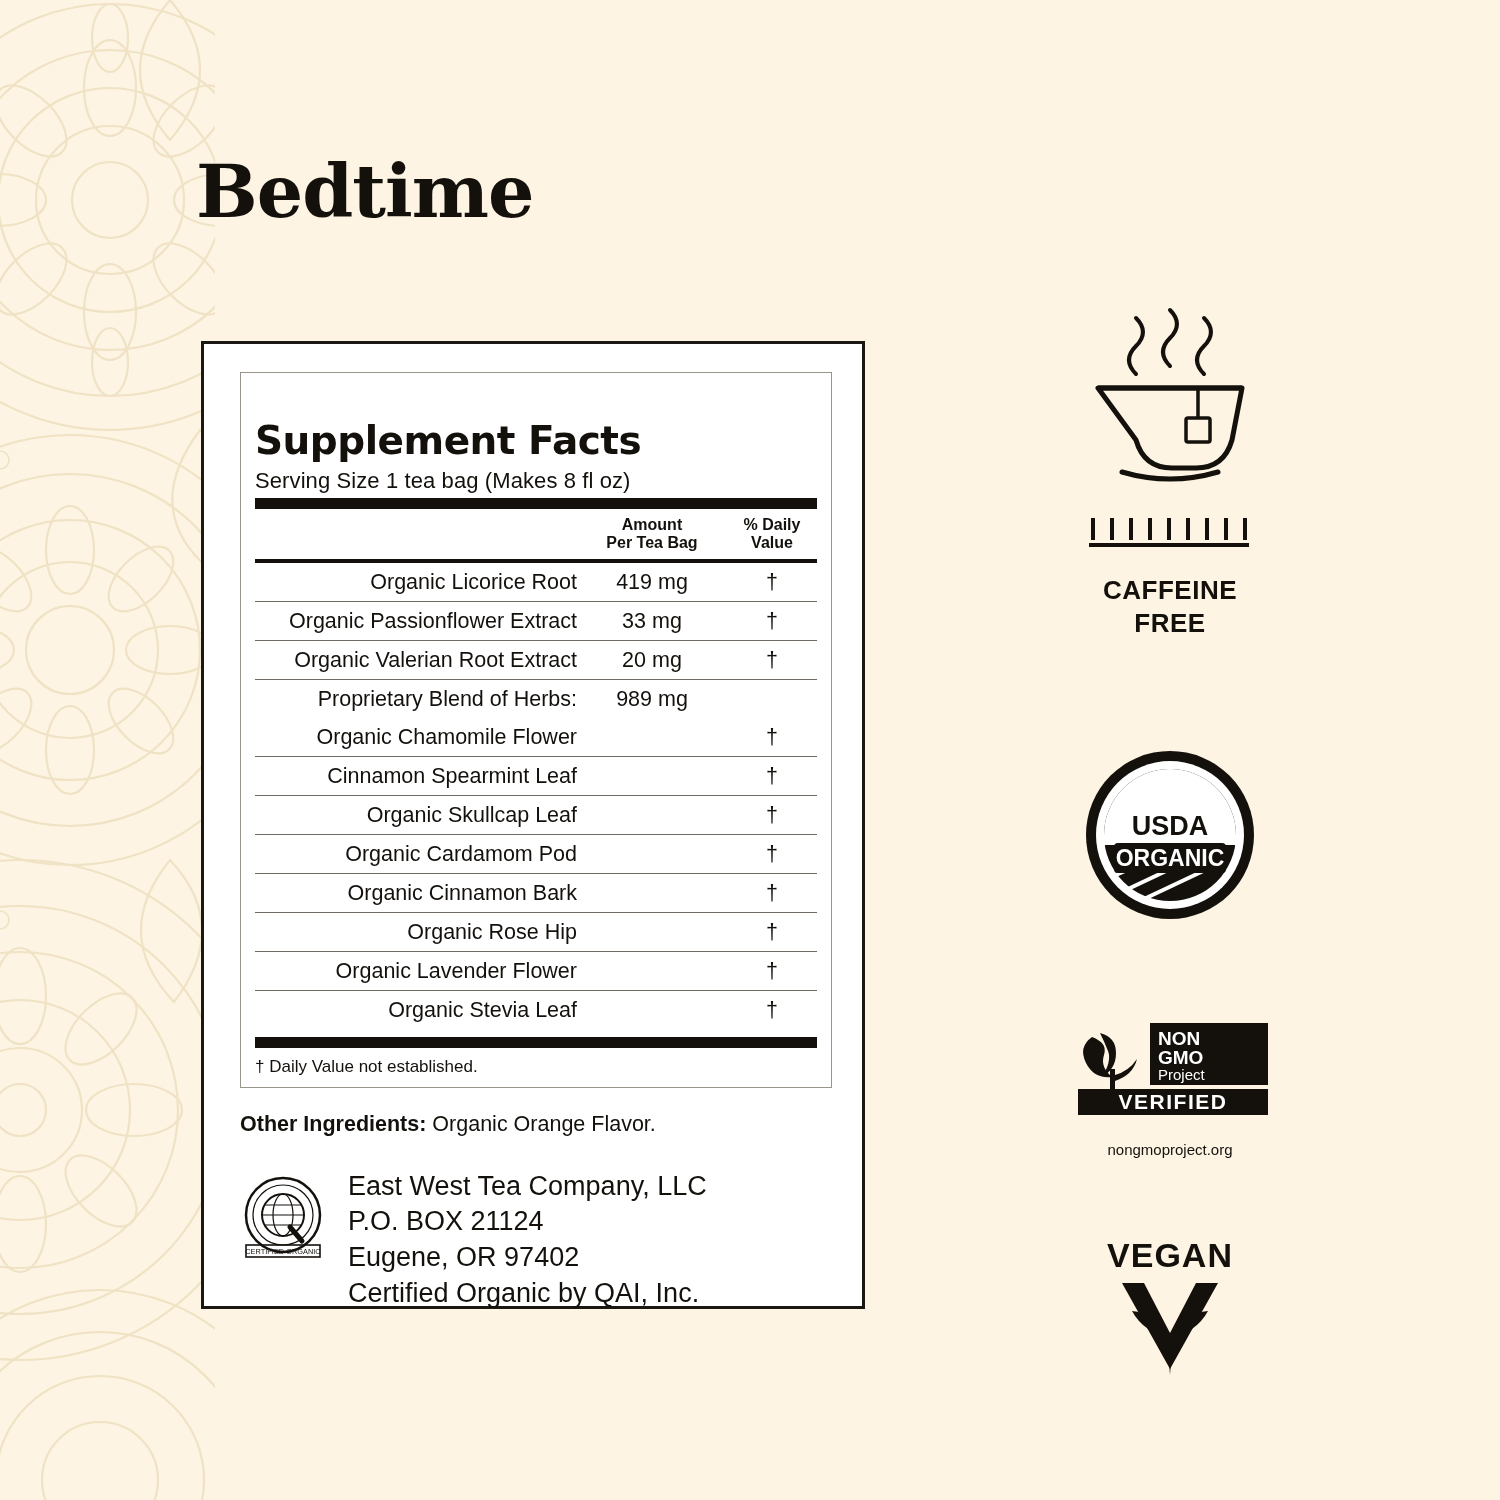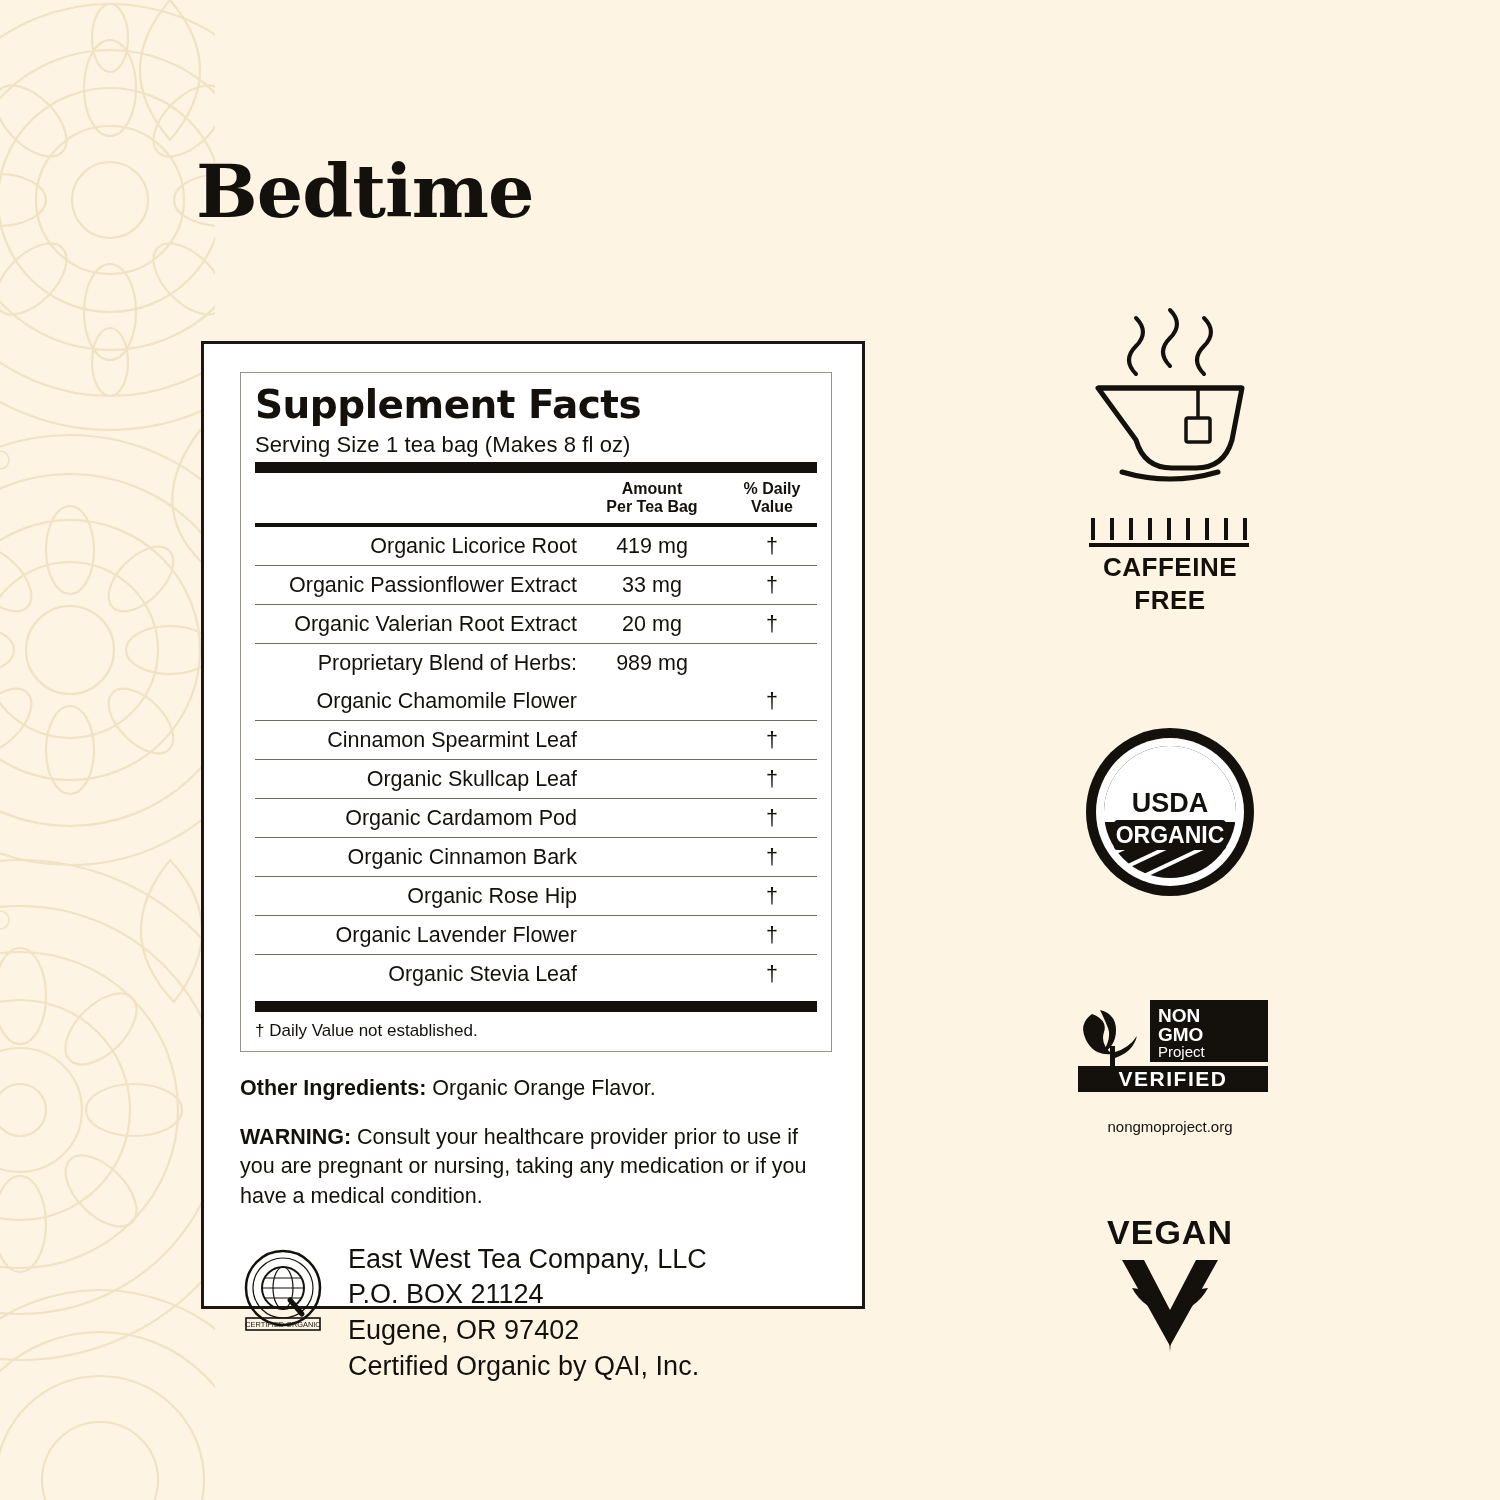--- a/index.html
+++ b/index.html
@@ -59,20 +59,21 @@
     box-sizing: border-box;
     padding: 12px 14px 10px 14px;
   }
   .sf-title {
     font-family: "DejaVu Sans", sans-serif;
     font-size: 39px;
     font-weight: 700;
     color: #14110d;
     letter-spacing: -0.5px;
     line-height: 1.05;
+    margin-top: 36px;
   }
   .sf-serving {
     font-size: 22px;
     color: #14110d;
     margin-top: 6px;
     margin-bottom: 4px;
     letter-spacing: 0.1px;
   }
   .rule-thick { height: 11px; background: #14110d; }
   .rule-med   { height: 4px;  background: #14110d; }
@@ -140,21 +141,21 @@
     width: 300px;
     text-align: center;
   }
   .badge { margin-bottom: 0; }
   .caffeine-label {
     font-size: 26px;
     font-weight: 700;
     color: #14110d;
     letter-spacing: 0.5px;
     line-height: 1.25;
-    margin-top: 3px;
+    margin-top: 26px;
   }
   .badge-usda { margin-top: 108px; }
   .badge-nongmo { margin-top: 92px; }
   .badge-vegan { margin-top: 78px; }
   .vegan-word {
     font-size: 34px;
     font-weight: 700;
     letter-spacing: 1px;
     color: #14110d;
   }
@@ -342,24 +343,20 @@
 
       <div class="rule-thick" style="margin-top:8px;"></div>
       <div class="footnote">† Daily Value not established.</div>
     </div>
 
     <div class="other-ing">
       <span class="bold">Other Ingredients:</span>
       <span>Organic Orange Flavor.</span>
     </div>
 
-    <div class="warning">
-      <span class="bold">WARNING:</span>
-      <span>Consult your healthcare provider prior to use if you are pregnant or nursing, taking any medication or if you have a medical condition.</span>
-    </div>
 
     <div class="addr-wrap">
       <div class="qai-seal">
         <svg width="86" height="86" viewBox="0 0 86 86" xmlns="http://www.w3.org/2000/svg">
           <circle cx="43" cy="40" r="37" fill="none" stroke="#14110d" stroke-width="2.5"></circle>
           <circle cx="43" cy="40" r="30" fill="none" stroke="#14110d" stroke-width="1.2"></circle>
           <circle cx="43" cy="40" r="21" fill="none" stroke="#14110d" stroke-width="2"></circle>
           <ellipse cx="43" cy="40" rx="10" ry="21" fill="none" stroke="#14110d" stroke-width="1.2"></ellipse>
           <line x1="22" y1="40" x2="64" y2="40" stroke="#14110d" stroke-width="1.2"></line>
           <line x1="25" y1="30" x2="61" y2="30" stroke="#14110d" stroke-width="1"></line>

